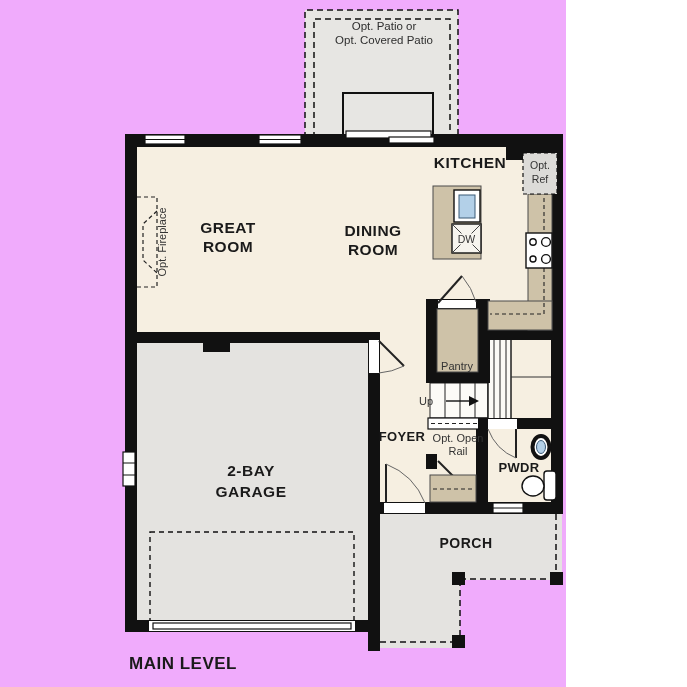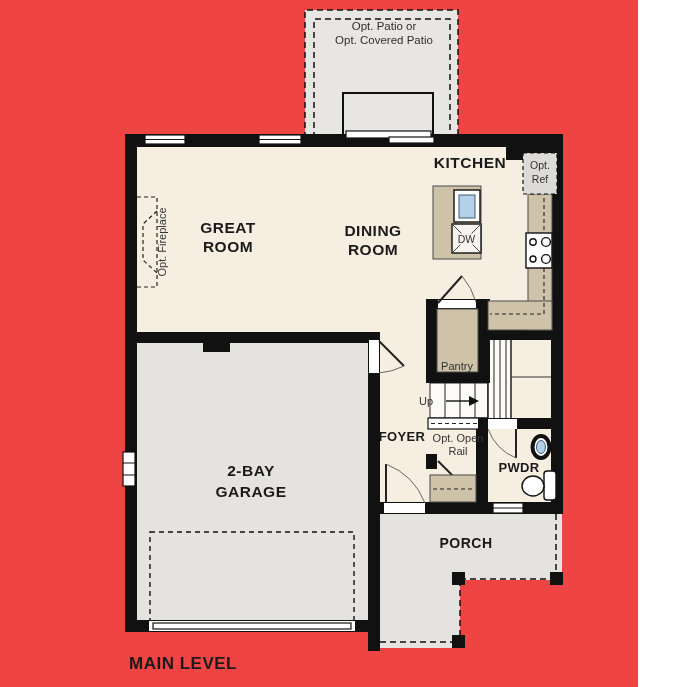--- a/index.html
+++ b/index.html
@@ -1,16 +1,16 @@
 <!DOCTYPE html>
 <html><head>
 <meta charset="utf-8">
 <style>
   html,body{margin:0;padding:0;background:#ffffff;}
-  .stage{width:638px;height:687px;position:relative;background:#ef4444;}
+  .stage{width:566px;height:687px;position:relative;background:#f0abfc;}
   svg{display:block;}
   text{font-family:"Liberation Sans", sans-serif;fill:#1a1a1a;}
   .room-label{font-size:15.5px;font-weight:bold;letter-spacing:.5px;}
   .room-label-sm{font-size:13px;font-weight:bold;letter-spacing:.3px;}
   .porch-label{font-size:14px;font-weight:bold;letter-spacing:.5px;}
   .title-label{font-size:17px;font-weight:bold;letter-spacing:.5px;}
   .opt-label{font-size:11.5px;fill:#2e2e2e;}
   .sm-label{font-size:11px;fill:#333;}
   .xs-label{font-size:10.5px;fill:#333;}
   .mid{text-anchor:middle;}

